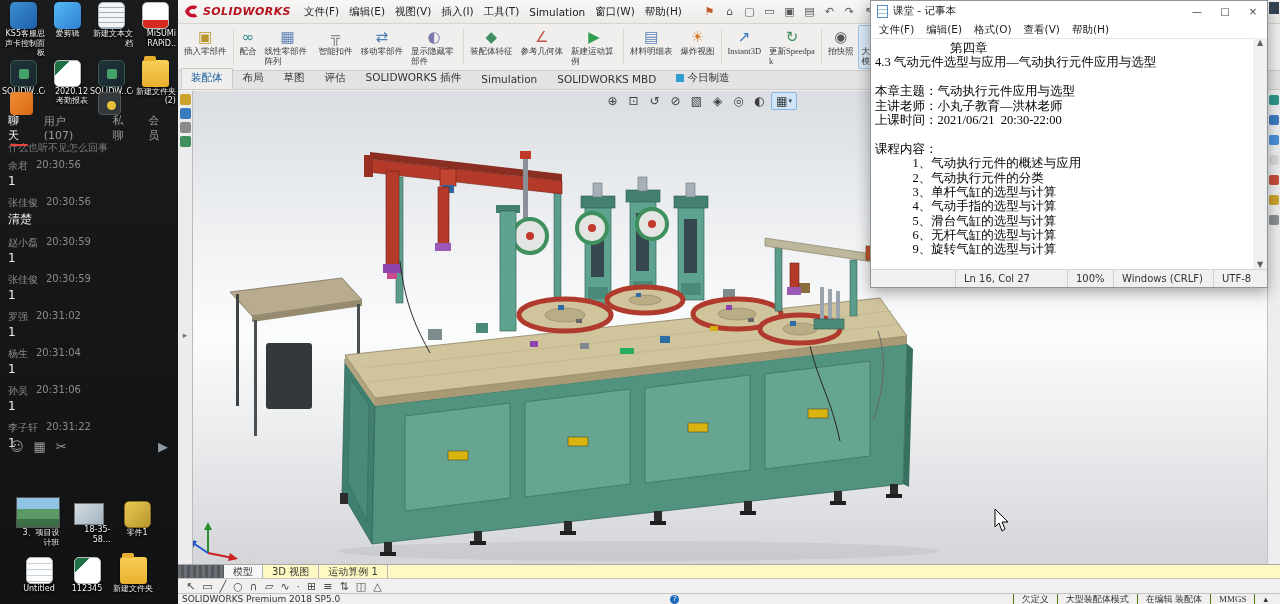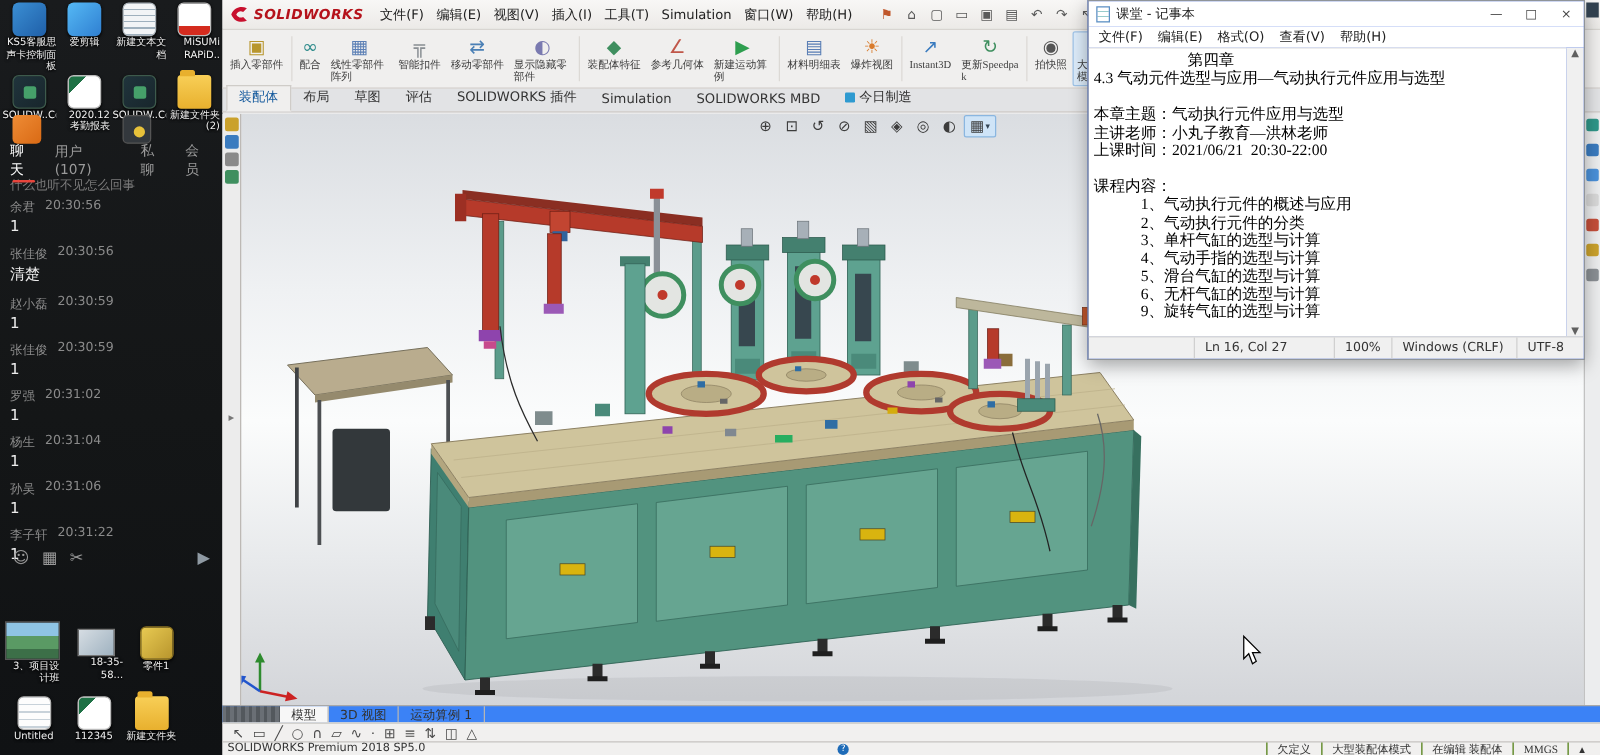--- a/index.html
+++ b/index.html
@@ -37,21 +37,21 @@
   .chat-tab.active::after { content:""; position:absolute; left:2px; right:2px; bottom:-3px; height:2px; background:#e8453c; border-radius:1px; }
   .chat-notice { font-size:10px; color:#7b7b7b; padding:3px 8px 1px; white-space:nowrap; overflow:hidden; }
   .chat-msgs { padding:3px 8px 0; }
   .msg { margin-bottom:8px; }
   .msg-head { font-size:10px; color:#8b8b8b; display:flex; gap:8px; }
   .msg-text { font-size:12px; color:#ececec; margin-top:1px; }
   .chat-bar { position:absolute; bottom:0; left:0; width:178px; height:24px; display:flex; align-items:center; gap:10px; padding:0 10px; }
   .chat-bar .cicon { font-size:13px; color:#9a9a9a; cursor:pointer; line-height:1; }
   .chat-bar .send { margin-left:auto; color:#8f9aa3; }
   #share-overlay { position:absolute; left:0; top:462px; width:178px; height:30px; background:#0d0f11; display:flex; align-items:center; justify-content:center; font-size:11px; color:#a8a8a8; }
-  #bottom-icons { position:absolute; left:0; top:495px; width:210px; height:109px; }
+  #bottom-icons { position:absolute; left:12px; top:495px; width:210px; height:109px; }
   .bi { position:absolute; display:flex; flex-direction:column; align-items:center; width:50px; cursor:default; }
   .thumb-photo { width:44px; height:31px; border:1px solid #555; background:linear-gradient(#8fc4e4 0 38%,#5a9a64 38% 72%,#3c6f48 72%); }
   .thumb-shot { width:30px; height:22px; border:1px solid #777; background:linear-gradient(135deg,#d6dde3,#9fb2c0); }
 
   
   #sw { position:absolute; left:178px; top:0; width:1102px; height:604px; background:#f0efee; }
   #sw-menubar { height:24px; display:flex; align-items:center; background:linear-gradient(#f8f7f6,#eceae7); border-bottom:1px solid #d8d5d1; }
   #sw-logo { display:flex; align-items:center; gap:3px; padding:0 8px 0 6px; }
   #sw-logo-text { font-size:11px; font-weight:bold; letter-spacing:.4px; color:#b5121b; font-style:italic; }
   .menu-item { font-size:10.5px; color:#222; padding:0 5px; cursor:pointer; white-space:nowrap; }
@@ -75,21 +75,21 @@
   #fm-strip { position:absolute; left:0; top:0; width:15px; height:100%; background:#ececec; border-right:1px solid #bdb9b5; display:flex; flex-direction:column; align-items:center; padding-top:3px; gap:3px; }
   .fm-ic { width:11px; height:11px; border-radius:2px; cursor:pointer; }
   #fm-arrow { margin-top:180px; font-size:9px; color:#777; cursor:pointer; }
   #hud { position:absolute; left:425px; top:1px; display:flex; align-items:center; gap:2px; }
   .hudi { width:19px; height:18px; display:flex; align-items:center; justify-content:center; font-size:12px; color:#3c3c3c; cursor:pointer; border-radius:2px; }
   .hudi.hl { background:#cfe4f7; border:1px solid #8ab6e0; width:26px; }
   .hudi.hl::after { content:"▾"; font-size:7px; margin-left:1px; color:#345; }
   #taskpane { position:absolute; right:0; top:0; width:13px; height:100%; background:#ecedee; border-left:1px solid #c2c2c2; display:flex; flex-direction:column; align-items:center; padding-top:4px; gap:10px; }
   .tp-ic { width:10px; height:10px; border-radius:2px; cursor:pointer; }
 
-  #sw-modeltabs { position:absolute; left:0; top:564px; width:1102px; height:14px; background:#3b82f6; border-top:1px solid #a8a8a8; display:flex; align-items:stretch; font-size:10px; color:#333; }
+  #sw-modeltabs { position:absolute; left:0; top:564px; width:1102px; height:14px; background:#fef9c3; border-top:1px solid #a8a8a8; display:flex; align-items:stretch; font-size:10px; color:#333; }
   #anim-well { width:46px; background:repeating-linear-gradient(90deg,#6a6f75 0 3px,#53585d 3px 6px); }
   .mtab { padding:0 9px; display:flex; align-items:center; border-right:1px solid #b5b5b5; cursor:pointer; white-space:nowrap; }
   .mtab.active { background:#f7f7f7; }
   #sw-sketchbar { position:absolute; left:0; top:578px; width:1102px; height:15px; background:#f1f0ef; border-top:1px solid #c9c7c4; display:flex; align-items:center; gap:7px; padding-left:8px; font-size:11px; color:#4a4a4a; }
   .skico { cursor:pointer; line-height:1; }
   #sw-statusbar { position:absolute; left:0; top:593px; width:1102px; height:11px; background:#f1f0ef; border-top:1px solid #c6c4c1; display:flex; align-items:center; font-size:9px; color:#333; padding:0 4px; }
   #help-dot { width:9px; height:9px; border-radius:50%; background:#1e6bb8; color:#fff; font-size:7px; display:flex; align-items:center; justify-content:center; margin-left:330px; }
   #status-right { margin-left:auto; display:flex; align-items:center; height:100%; }
   #status-right .scell { border-left:1px solid #4d7c0f; padding:0 8px; height:100%; display:flex; align-items:center; white-space:nowrap;font-family:Liberation Serif, serif; }
 

